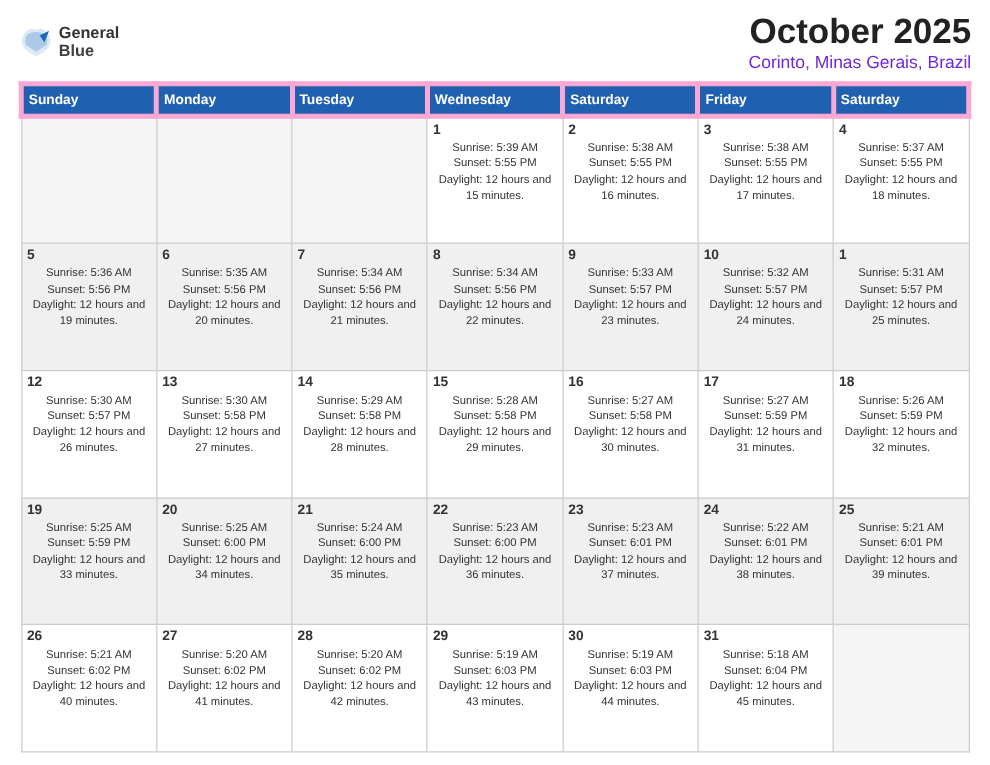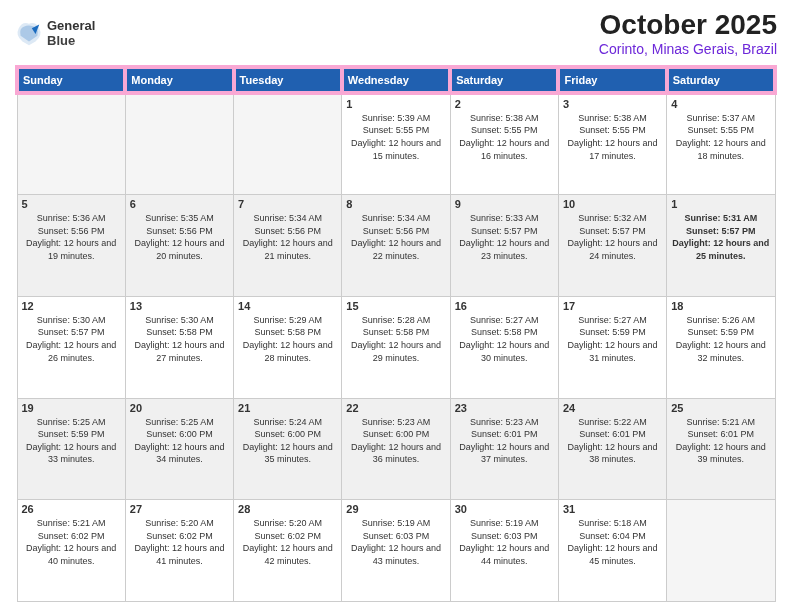--- a/index.html
+++ b/index.html
@@ -190,21 +190,21 @@
 Daylight: 12 hours and 23 minutes.</div>
           </td>
           <td>
             <div class="day-number">10</div>
             <div class="day-info" style="white-space: pre-line;">Sunrise: 5:32 AM
 Sunset: 5:57 PM
 Daylight: 12 hours and 24 minutes.</div>
           </td>
           <td>
             <div class="day-number">1</div>
-            <div class="day-info" style="white-space: pre-line; font-weight: bold;">Sunrise: 5:31 AM
+            <div class="day-info" style="white-space: pre-line;">Sunrise: 5:31 AM
 Sunset: 5:57 PM
 Daylight: 12 hours and 25 minutes.</div>
           </td>
         </tr>
         <tr class="row-bg-white">
           <td>
             <div class="day-number">12</div>
             <div class="day-info" style="white-space: pre-line;">Sunrise: 5:30 AM
 Sunset: 5:57 PM
 Daylight: 12 hours and 26 minutes.</div>

